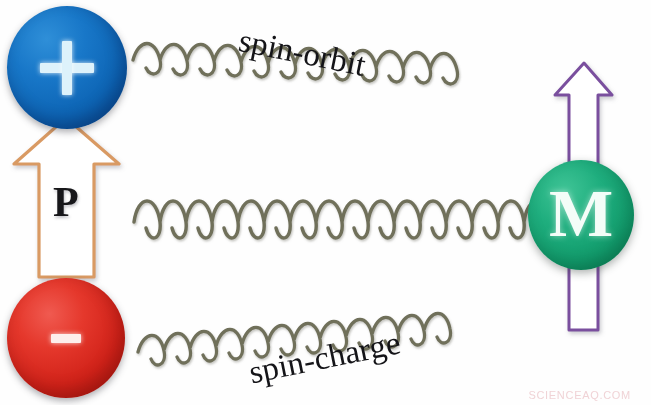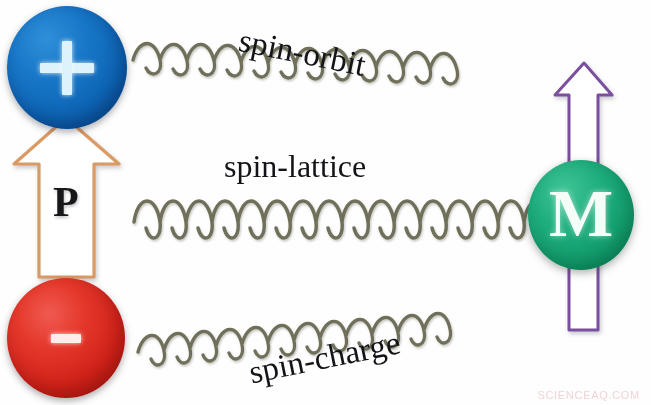--- a/index.html
+++ b/index.html
@@ -119,21 +119,21 @@
   #label-spin-charge {
     left: 246px; top: 355px;
     font-size: 33px;
     transform: rotate(-11.5deg);
     transform-origin: left top;
   }
 
   
   #watermark {
     position: absolute;
-    right: 11px;
+    right: 20px;
     bottom: 4px;
     font-family: "Liberation Sans", sans-serif;
     font-size: 11px;
     letter-spacing: 0.7px;
     color: #f0d3d6;
     z-index: 9;
   }
 </style>
 </head>
 <body>
@@ -221,19 +221,18 @@
   </div>
 
   <div class="charge-circle" id="circle-magnet">
     <span class="letter-m">M</span>
   </div>
 
   <div id="label-p">P</div>
 
   <div class="coil-label" id="label-spin-orbit">spin-orbit</div>
 
-  <div class="coil-label" id="label-spin-lattice">spin-lattice</div>
 
   <div class="coil-label" id="label-spin-charge">spin-charge</div>
 
   <div id="watermark">SCIENCEAQ.COM</div>
 
 </div>
 
 </body></html>

